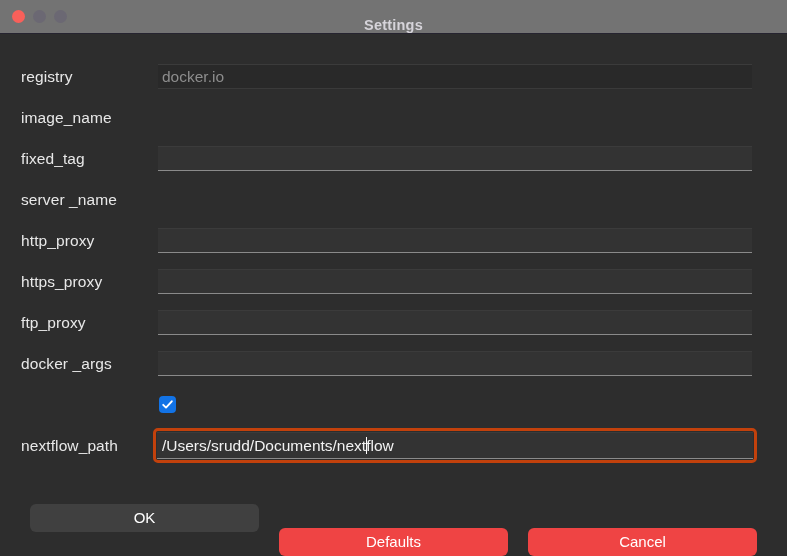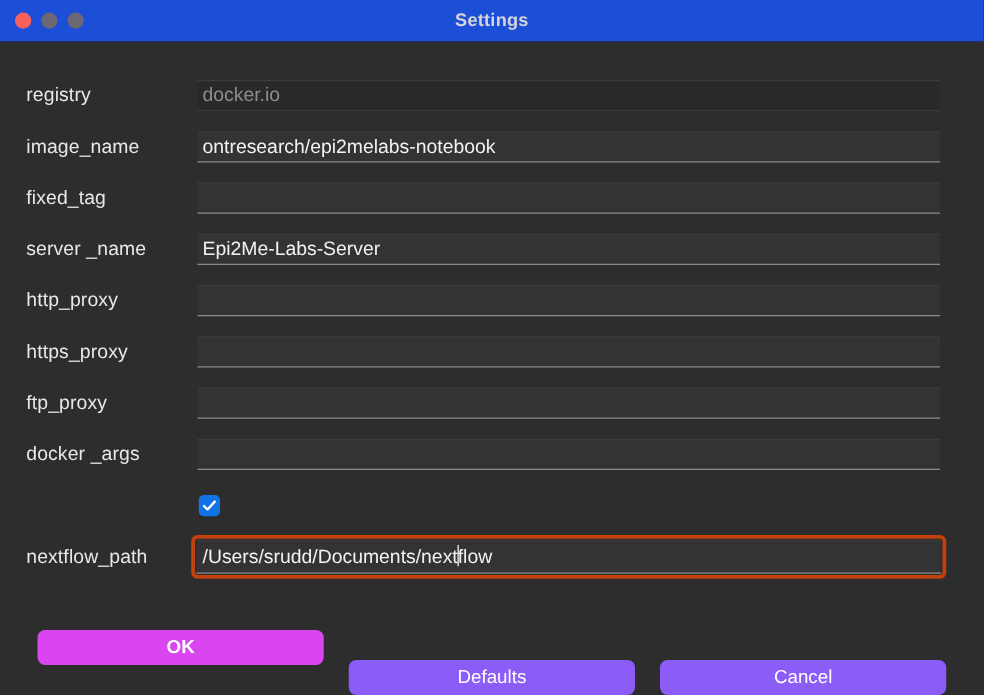--- a/index.html
+++ b/index.html
@@ -23,24 +23,24 @@
     background: #2d2d2d;
     display: flex;
     flex-direction: column;
   }
 
   
   .titlebar {
     position: relative;
     height: 33px;
     flex: 0 0 33px;
-    background: #1d4ed8;
+    background: #737373;
     border-bottom: 1px solid #262430;
     display: flex;
-    align-items: center;
+    align-items: flex-end;
   }
   .traffic-lights {
     position: absolute;
     left: 12px;
     top: 0;
     height: 33px;
     display: flex;
     align-items: center;
     gap: 8px;
   }
@@ -202,22 +202,22 @@
     border-radius: 6px;
     font-family: "Liberation Sans", sans-serif;
     font-size: 15px;
     color: #ffffff;
     cursor: pointer;
     outline: none;
     padding: 0;
     line-height: 28px;
     text-align: center;
   }
-  .btn-primary { background: #d946ef; font-weight: bold; }
-  .btn-default { background: #8b5cf6; margin-top: 48px; }
+  .btn-primary { background: #404040; }
+  .btn-default { background: #ef4444; margin-top: 48px; }
 </style>
 </head>
 <body>
 
 <div class="window">
 
   <div class="titlebar">
     <div class="traffic-lights">
       <span class="light light-close"></span>
       <span class="light light-min"></span>
@@ -229,35 +229,29 @@
   <div class="content">
     <div class="form" id="form-rows">
         <div class="row" style="top: 22px; position: absolute; left: 0px; right: 0px;">
           <div class="label">registry</div>
           <div class="field-wrap">
             <input type="text" class="field disabled" placeholder="docker.io" readonly="readonly" value="" style="">
           </div>
         </div>
         <div class="row" style="top: 63px; position: absolute; left: 0px; right: 0px;">
           <div class="label">image_name</div>
-          <div class="field-wrap">
-            <input type="text" class="field" value="ontresearch/epi2melabs-notebook" style="">
-          </div>
         </div>
         <div class="row" style="top: 104px; position: absolute; left: 0px; right: 0px;">
           <div class="label">fixed_tag</div>
           <div class="field-wrap">
             <input type="text" class="field" value="" style="">
           </div>
         </div>
         <div class="row" style="top: 145px; position: absolute; left: 0px; right: 0px;">
           <div class="label">server _name</div>
-          <div class="field-wrap">
-            <input type="text" class="field" value="Epi2Me-Labs-Server" style="">
-          </div>
         </div>
         <div class="row" style="top: 186px; position: absolute; left: 0px; right: 0px;">
           <div class="label">http_proxy</div>
           <div class="field-wrap">
             <input type="text" class="field" value="" style="">
           </div>
         </div>
         <div class="row" style="top: 227px; position: absolute; left: 0px; right: 0px;">
           <div class="label">https_proxy</div>
           <div class="field-wrap">

